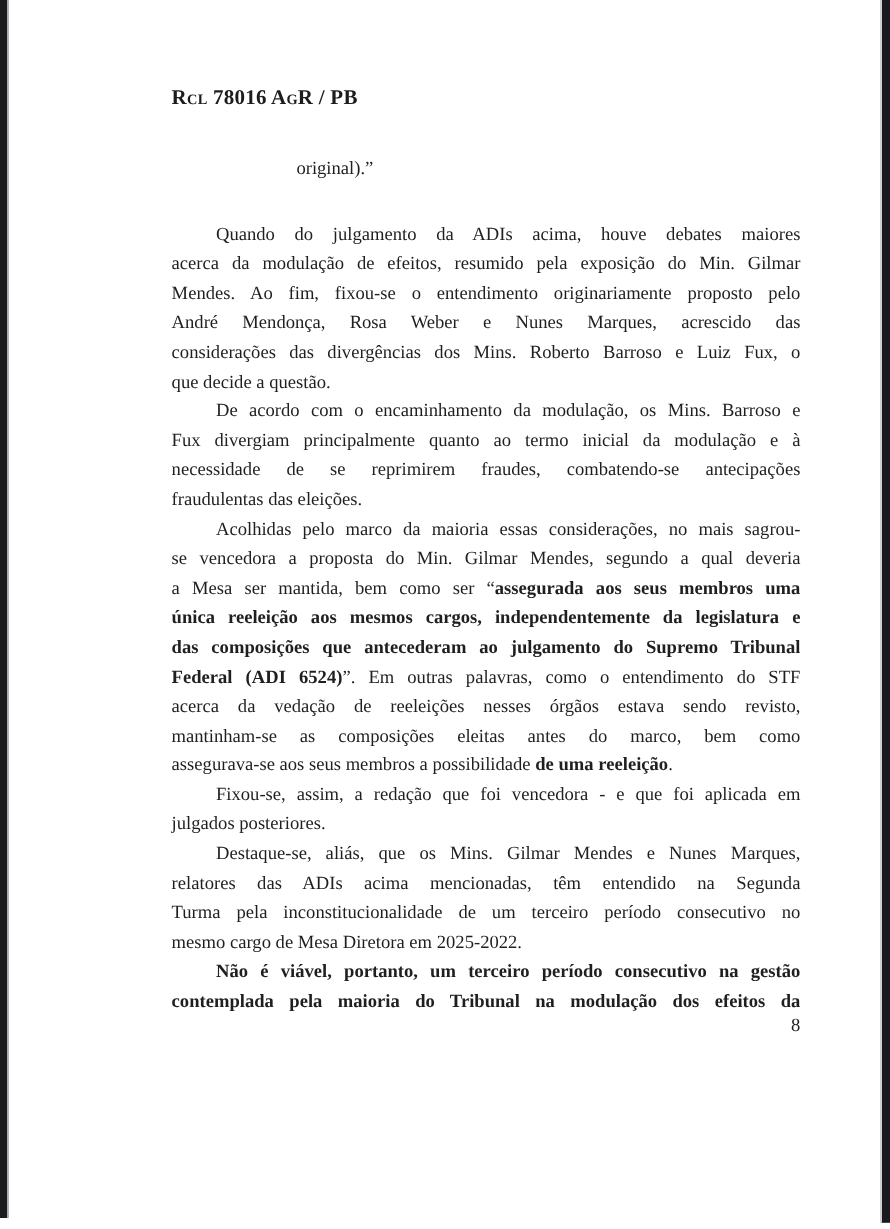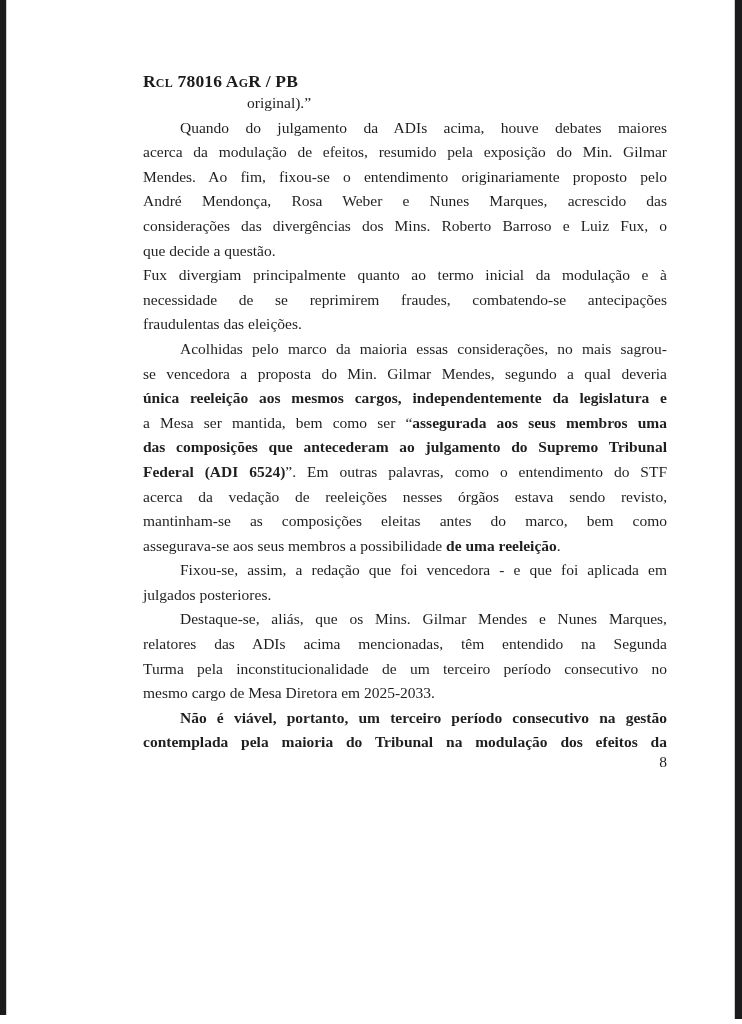--- a/index.html
+++ b/index.html
@@ -28,25 +28,26 @@
   #case-header {
     margin-top: 71px;
     font-weight: bold;
     font-variant: small-caps;
     font-size: 17.5px;
     line-height: 20px;
     letter-spacing: 0.2px;
     color: #1c1c1c;
   }
   #quote-tail {
+    margin-top: 38px;
     margin-left: 104px;
     font-size: 15.5px;
     line-height: 24.6px;
   }
-  #paragraphs { font-size: 15.5px; }
+  #paragraphs { margin-top: 30px; font-size: 15.5px; }
   .line {
     line-height: 24.6px;
     white-space: normal;
   }
   .jline { text-align: justify; text-align-last: justify; }
   .lastline { text-align: left; text-align-last: left; }
   .first { text-indent: 37px; }
   .line b { font-weight: bold; }
   #page-number {
     margin-top: -5px;
@@ -67,37 +68,38 @@
 
     <div id="quote-tail">original).”</div>
 
     <div id="paragraphs">
         <div class="line jline first">Quando do julgamento da ADIs acima, houve debates maiores</div>
         <div class="line jline">acerca da modulação de efeitos, resumido pela exposição do Min. Gilmar</div>
         <div class="line jline">Mendes. Ao fim, fixou-se o entendimento originariamente proposto pelo</div>
         <div class="line jline">André Mendonça, Rosa Weber e Nunes Marques, acrescido das</div>
         <div class="line jline">considerações das divergências dos Mins. Roberto Barroso e Luiz Fux, o</div>
         <div class="line lastline">que decide a questão.</div>
+        <div class="line jline first">De acordo com o encaminhamento da modulação, os Mins. Barroso e</div>
         <div class="line jline">Fux divergiam principalmente quanto ao termo inicial da modulação e à</div>
         <div class="line jline">necessidade de se reprimirem fraudes, combatendo-se antecipações</div>
         <div class="line lastline">fraudulentas das eleições.</div>
         <div class="line jline first">Acolhidas pelo marco da maioria essas considerações, no mais sagrou-</div>
         <div class="line jline">se vencedora a proposta do Min. Gilmar Mendes, segundo a qual deveria</div>
+        <div class="line jline">a Mesa ser mantida, bem como ser “<b>assegurada aos seus membros uma</b></div>
         <div class="line jline"><b>única reeleição aos mesmos cargos, independentemente da legislatura e</b></div>
-        <div class="line jline">a Mesa ser mantida, bem como ser “<b>assegurada aos seus membros uma</b></div>
         <div class="line jline"><b>das composições que antecederam ao julgamento do Supremo Tribunal</b></div>
         <div class="line jline"><b>Federal (ADI 6524)</b>”. Em outras palavras, como o entendimento do STF</div>
         <div class="line jline">acerca da vedação de reeleições nesses órgãos estava sendo revisto,</div>
         <div class="line jline">mantinham-se as composições eleitas antes do marco, bem como</div>
         <div class="line lastline">assegurava-se aos seus membros a possibilidade <b>de uma reeleição</b>.</div>
         <div class="line jline first">Fixou-se, assim, a redação que foi vencedora - e que foi aplicada em</div>
         <div class="line lastline">julgados posteriores.</div>
         <div class="line jline first">Destaque-se, aliás, que os Mins. Gilmar Mendes e Nunes Marques,</div>
         <div class="line jline">relatores das ADIs acima mencionadas, têm entendido na Segunda</div>
         <div class="line jline">Turma pela inconstitucionalidade de um terceiro período consecutivo no</div>
-        <div class="line lastline">mesmo cargo de Mesa Diretora em 2025-2033.</div>
+        <div class="line lastline">mesmo cargo de Mesa Diretora em 2025-2022.</div>
         <div class="line jline first"><b>Não é viável, portanto, um terceiro período consecutivo na gestão</b></div>
         <div class="line jline"><b>contemplada pela maioria do Tribunal na modulação dos efeitos da</b></div>
       </div>
 
     <div id="page-number">8</div>
   </div>
 </div>
 
 </body></html>

